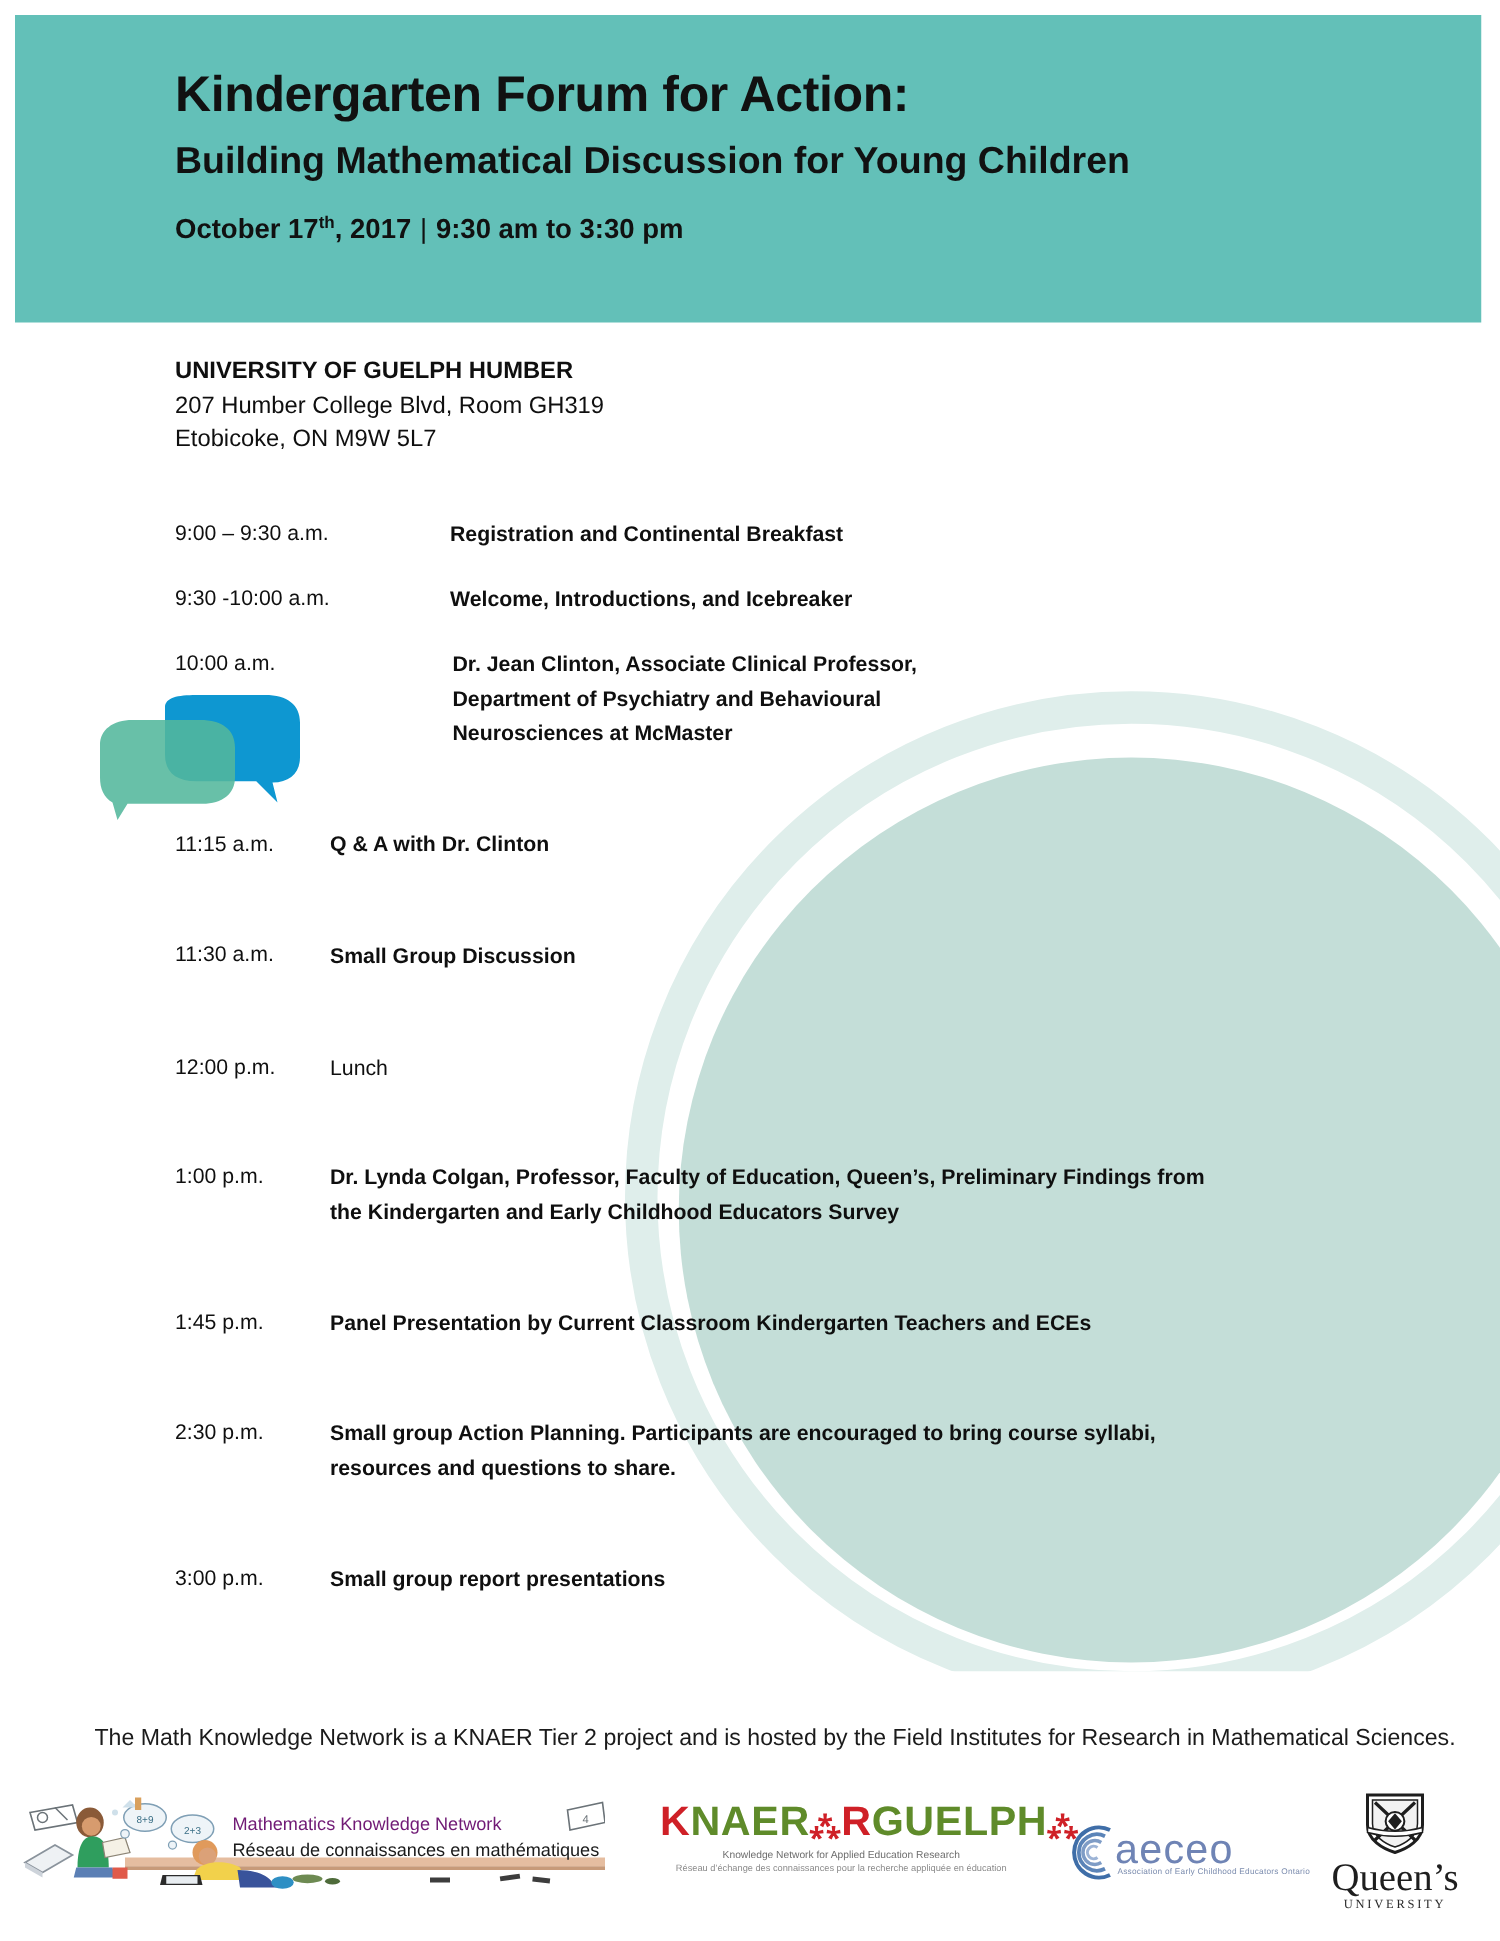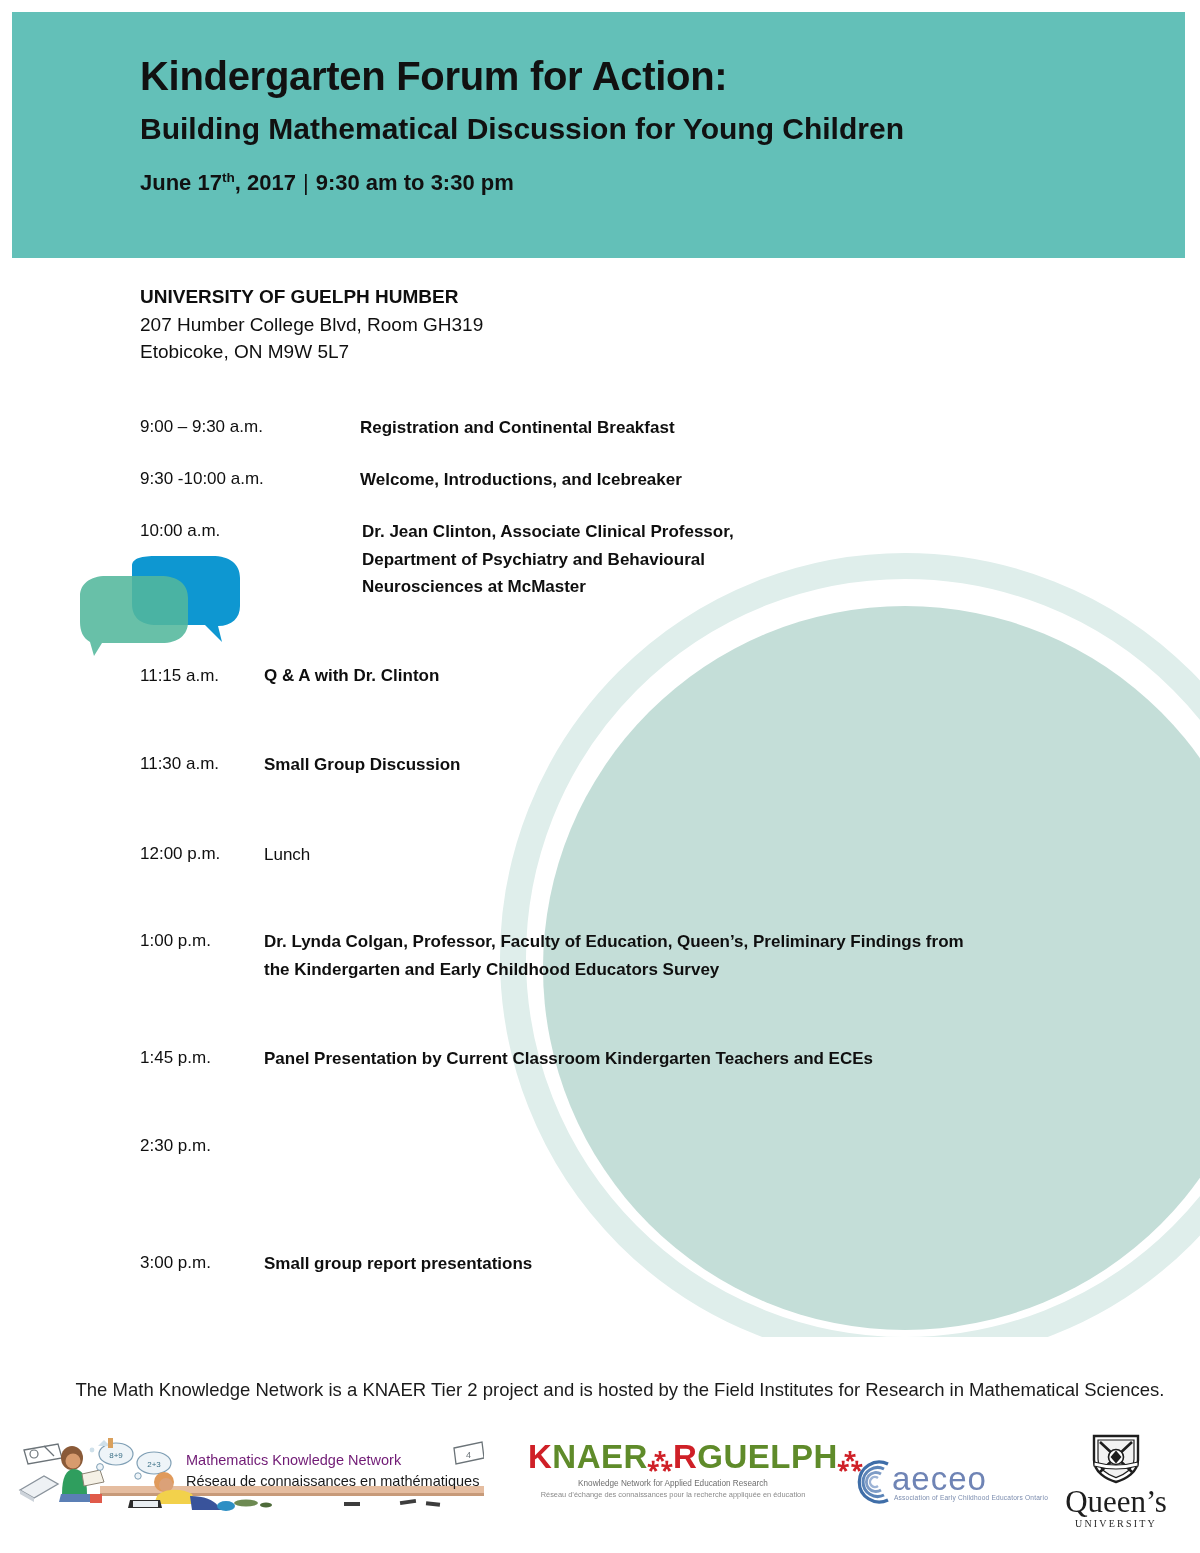--- a/index.html
+++ b/index.html
@@ -137,21 +137,21 @@
 
       <circle cx="905" cy="968" r="362" fill="#c4ded8"></circle>
     </g>
   </svg>
 </div>
 
 <div class="header-band">
   <div class="header-inner">
     <div class="title-main">Kindergarten Forum for Action:</div>
     <div class="title-sub">Building Mathematical Discussion for Young Children</div>
-    <div class="title-date"><span>June 17</span><sup>th</sup><span>, 2017</span><span class="date-sep">|</span><span>9:30 am to 3:30 pm</span></div>
+    <div class="title-date"><span>October 17</span><sup>th</sup><span>, 2017</span><span class="date-sep">|</span><span>9:30 am to 3:30 pm</span></div>
   </div>
 </div>
 
 <div class="venue">
   <div class="venue-name">UNIVERSITY OF GUELPH HUMBER</div>
   <div class="venue-line">207 Humber College Blvd, Room GH319</div>
   <div class="venue-line">Etobicoke, ON M9W 5L7</div>
 </div>
 
 <div class="agenda">
@@ -210,20 +210,24 @@
 
   <div class="agenda-row" style="left:140px; top:1045px; width:920px;">
     <span class="ag-time" style="width:124px;">1:45 p.m.</span>
     <span class="ag-desc">
       <span>Panel Presentation by Current Classroom Kindergarten Teachers and ECEs</span>
     </span>
   </div>
 
   <div class="agenda-row" style="left:140px; top:1133px; width:920px;">
     <span class="ag-time" style="width:124px;">2:30 p.m.</span>
+    <span class="ag-desc">
+      <span class="l2">Small group Action Planning. Participants are encouraged to bring course syllabi,</span>
+      <span class="l2">resources and questions to share.</span>
+    </span>
   </div>
 
   <div class="agenda-row" style="left:140px; top:1250px; width:920px;">
     <span class="ag-time" style="width:124px;">3:00 p.m.</span>
     <span class="ag-desc">
       <span>Small group report presentations</span>
     </span>
   </div>
 
 </div>

